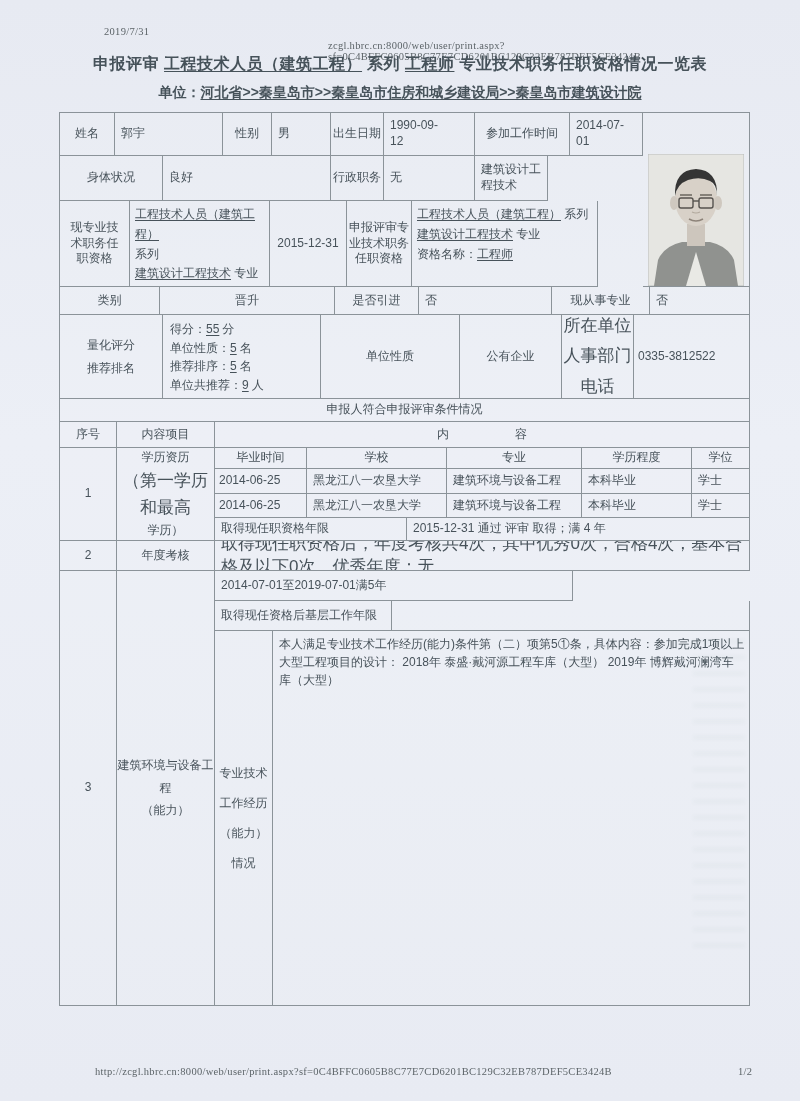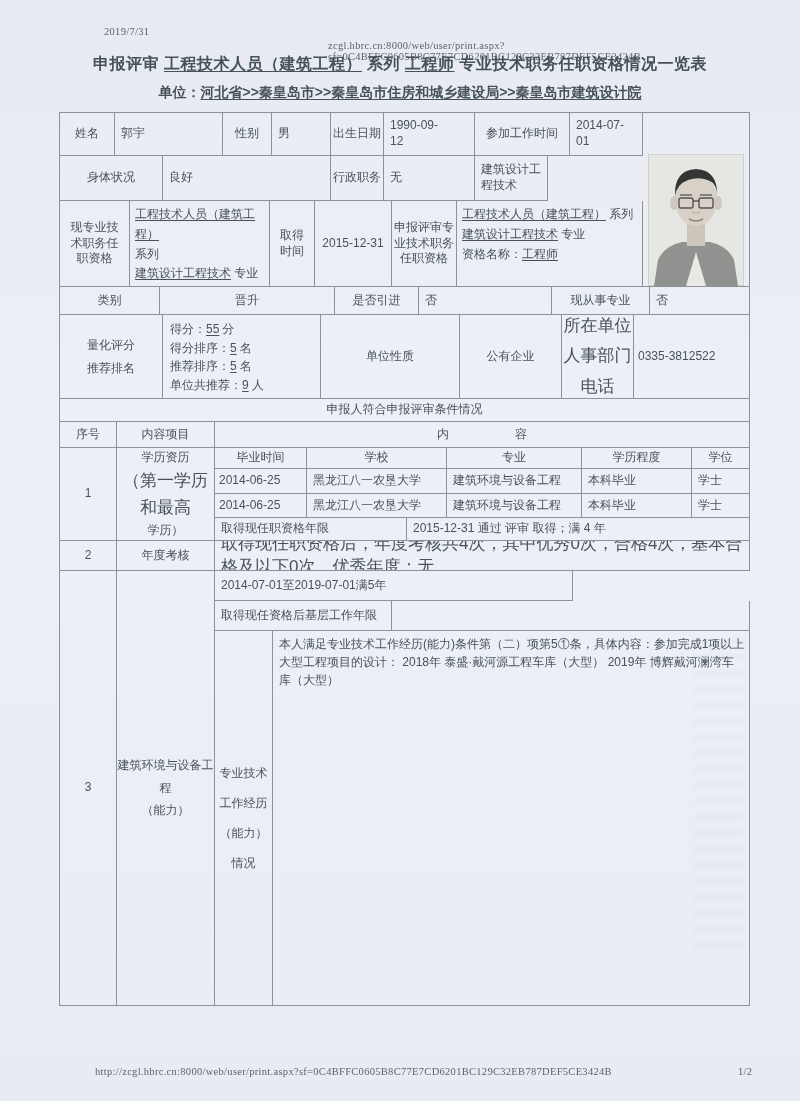--- a/index.html
+++ b/index.html
@@ -83,23 +83,20 @@
           <span style="display:inline-block;width:48px">现专业技术职务任职资格</span>
         </div>
         <div class="c left top lh" style="width:140px;padding:4px 2px 0 5px">
           <div>
             <div><span class="u">工程技术人员（建筑工程）</span></div>
             <div>系列</div>
             <div><span class="u">建筑设计工程技术</span> <span>专业</span></div>
             <div><span>资格名称：</span><span class="u">助理工程师</span></div>
           </div>
         </div>
-        <div class="c" style="width:45px">
-          <span style="display:inline-block;width:26px">取得时间</span>
-        </div>
         <div class="c" style="width:77px">2015-12-31</div>
         <div class="c" style="width:65px">
           <span style="display:inline-block;width:60px">申报评审专业技术职务任职资格</span>
         </div>
         <div class="c left top lh" style="width:186px;padding:4px 2px 0 5px">
           <div>
             <div><span class="u">工程技术人员（建筑工程）</span> <span>系列</span></div>
             <div><span class="u">建筑设计工程技术</span> <span>专业</span></div>
             <div><span>资格名称：</span><span class="u">工程师</span></div>
           </div>
@@ -137,21 +134,21 @@
     <div class="c left" style="width:100px">否</div>
   </div>
 
   <div class="row" style="height:84px">
     <div class="c" style="width:103px">
       <span style="display:inline-block;width:52px;line-height:1.9">量化评分推荐排名</span>
     </div>
     <div class="c left top" style="width:158px;padding:5px 2px 0 7px;line-height:18.5px">
       <div>
         <div><span>得分：</span><span class="u">55</span><span class="post">分</span></div>
-        <div><span>得分排序：</span><span class="u">5</span><span class="post">名</span></div>
+        <div><span>单位性质：</span><span class="u">5</span><span class="post">名</span></div>
         <div><span>推荐排序：</span><span class="u">5</span><span class="post">名</span></div>
         <div><span>单位共推荐：</span><span class="u">9</span><span class="post">人</span></div>
       </div>
     </div>
     <div class="c" style="width:139px">单位性质</div>
     <div class="c" style="width:102px">公有企业</div>
     <div class="c small" style="width:72px">
       <span style="display:inline-block;width:70px;line-height:1.8">所在单位人事部门电话</span>
     </div>
     <div class="c left" style="width:116px;padding-left:4px">0335-3812522</div>

